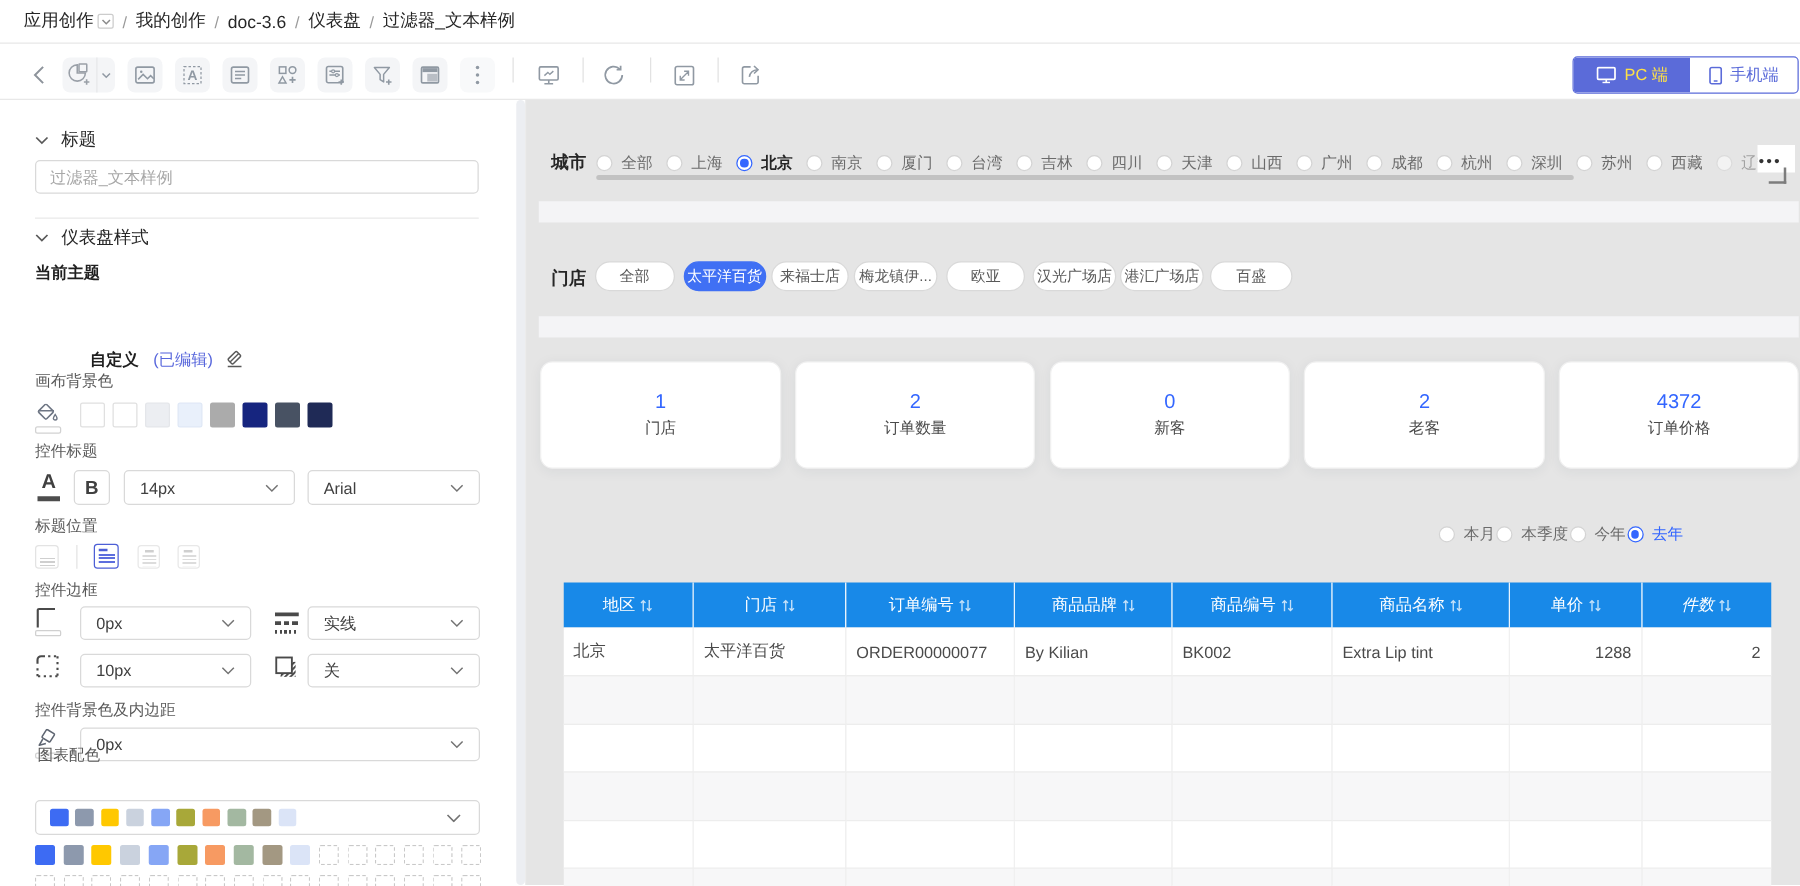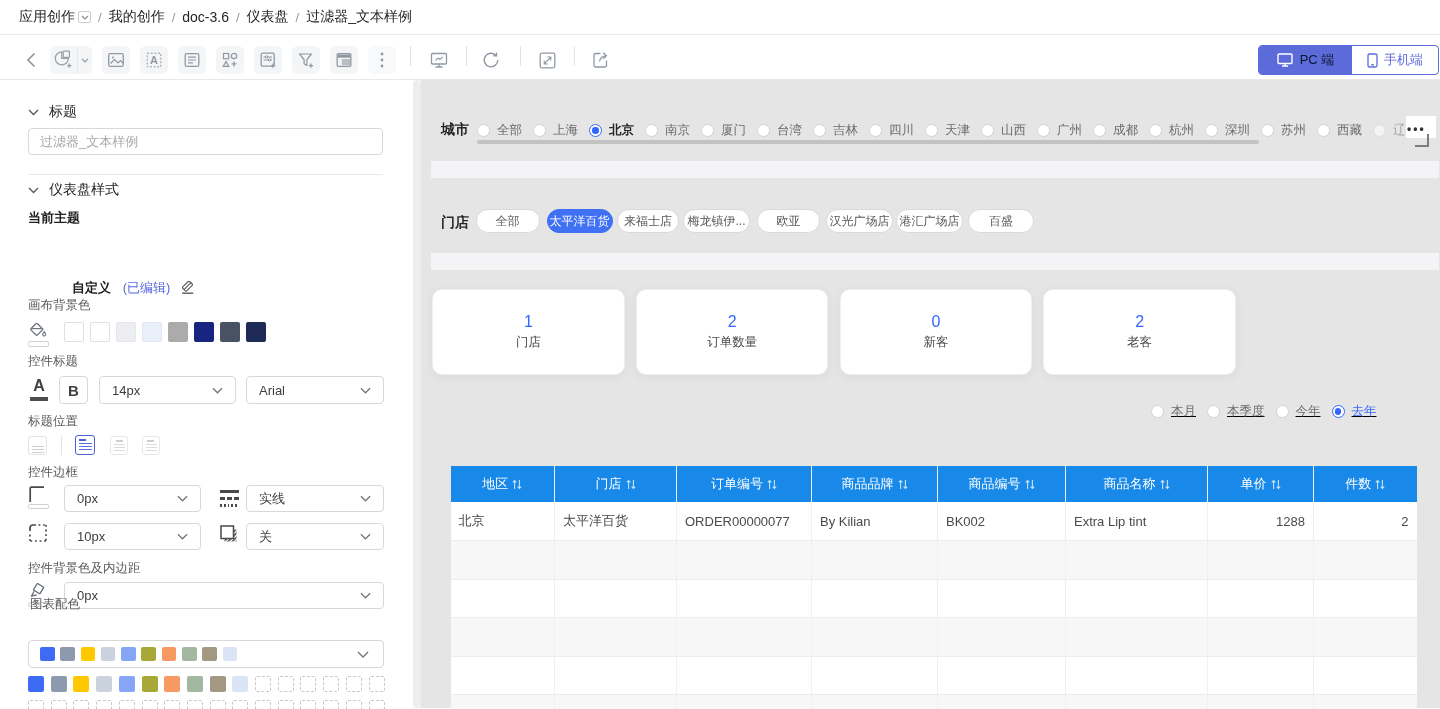--- a/index.html
+++ b/index.html
@@ -20,21 +20,21 @@
   display:flex; align-items:center; justify-content:center; }
 .tsep { position:absolute; top:50px; width:1px; height:20px; background:#e2e2e2; }
 .ticon { position:absolute; top:46px; height:28px; display:flex; align-items:center; justify-content:center; }
 .toolbar { margin-top:0; }
 .toolbar .tbtn, .toolbar .tsep, .toolbar .ticon { top:11px; }
 svg.ic { display:block; }
 
 
 .seg { position:absolute; left:1258px; top:10px; width:181px; height:30px;
   border:1px solid #5b6bd9; border-radius:4px; display:flex; overflow:hidden; background:#fff; }
-.seg .pc { width:93px; background:#5b6bd9; color:#0f172a; display:flex; align-items:center;
+.seg .pc { width:93px; background:#5b6bd9; color:#fde047; display:flex; align-items:center;
   justify-content:center; font-size:13px; gap:7px; }
 .seg .mb { flex:1; color:#5b6bd9; display:flex; align-items:center; justify-content:center;
   font-size:13px; gap:6px; }
 
 
 .main { position:relative; display:flex; height:628px; }
 aside { position:relative; width:413px; height:100%; }
 .sbar { width:7px; background:#eceef2; border-radius:4px; height:100%; }
 .canvas { position:relative; flex:1; height:100%; background:#e5e5e5; border-left:1px solid #ececec; }
 
@@ -67,21 +67,21 @@
   border:1px solid #f0f0f0; border-radius:10px; box-shadow:0 2px 10px rgba(31,45,61,.06);
   text-align:center; }
 .card .num { margin-top:23px; font-size:16px; color:#3366ff; }
 .card .cap { margin-top:3px; font-size:12.5px; color:#4a4a4a; }
 
 
 table.grid { position:absolute; left:29.5px; top:386px; width:966px; border-collapse:collapse;
   table-layout:fixed; font-size:13px; }
 table.grid th { background:#1889e8; color:#fff; font-weight:normal; height:36px;
   border-right:1px solid rgba(255,255,255,.9); font-size:13px; }
-table.grid th:last-child { border-right:none; }
+table.grid th:last-child { border-right:none;font-style:italic; }
 table.grid td { height:38.6px; border-right:1px solid #f0f0f0; border-bottom:1px solid #ededed;
   color:#4a4a4a; padding:0 8px; background:#fff; }
 table.grid td:last-child { border-right:none; }
 table.grid tr.g td { background:#f7f7f8; }
 .thc { display:inline-flex; align-items:center; gap:4px; }
 </style>
 </head>
 <body>
 
 <div class="crumb">
@@ -557,23 +557,27 @@
           <div class="cap">订单数量</div>
         </div>
       <div class="card" style="left:407.4px;">
           <div class="num">0</div>
           <div class="cap">新客</div>
         </div>
       <div class="card" style="left:611.1px;">
           <div class="num">2</div>
           <div class="cap">老客</div>
         </div>
-    </div>
-
-    <div class="abs" style="left:730px;top:323px;display:flex;gap:11px;text-decoration:underline;">
+      <div class="card" style="left:814.8px;">
+          <div class="num">4372</div>
+          <div class="cap">订单价格</div>
+        </div>
+    </div>
+
+    <div class="abs" style="left:730px;top:339px;display:flex;gap:1px;">
       <div class="ritem">
           <span class="radio"></span>
           <span>本月</span>
         </div>
       <div class="ritem">
           <span class="radio"></span>
           <span>本季度</span>
         </div>
       <div class="ritem">
           <span class="radio"></span>

